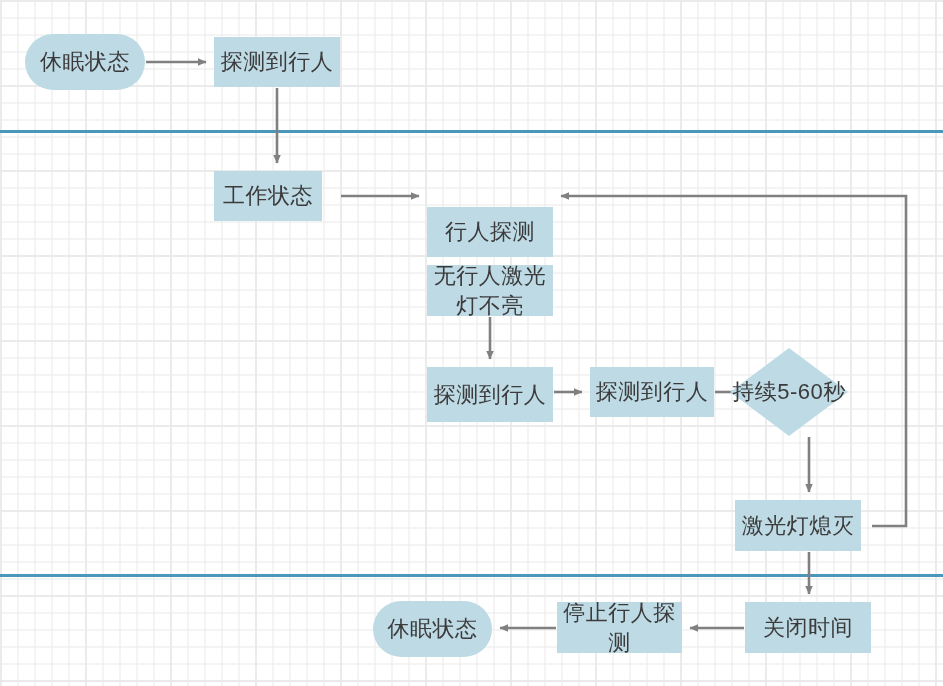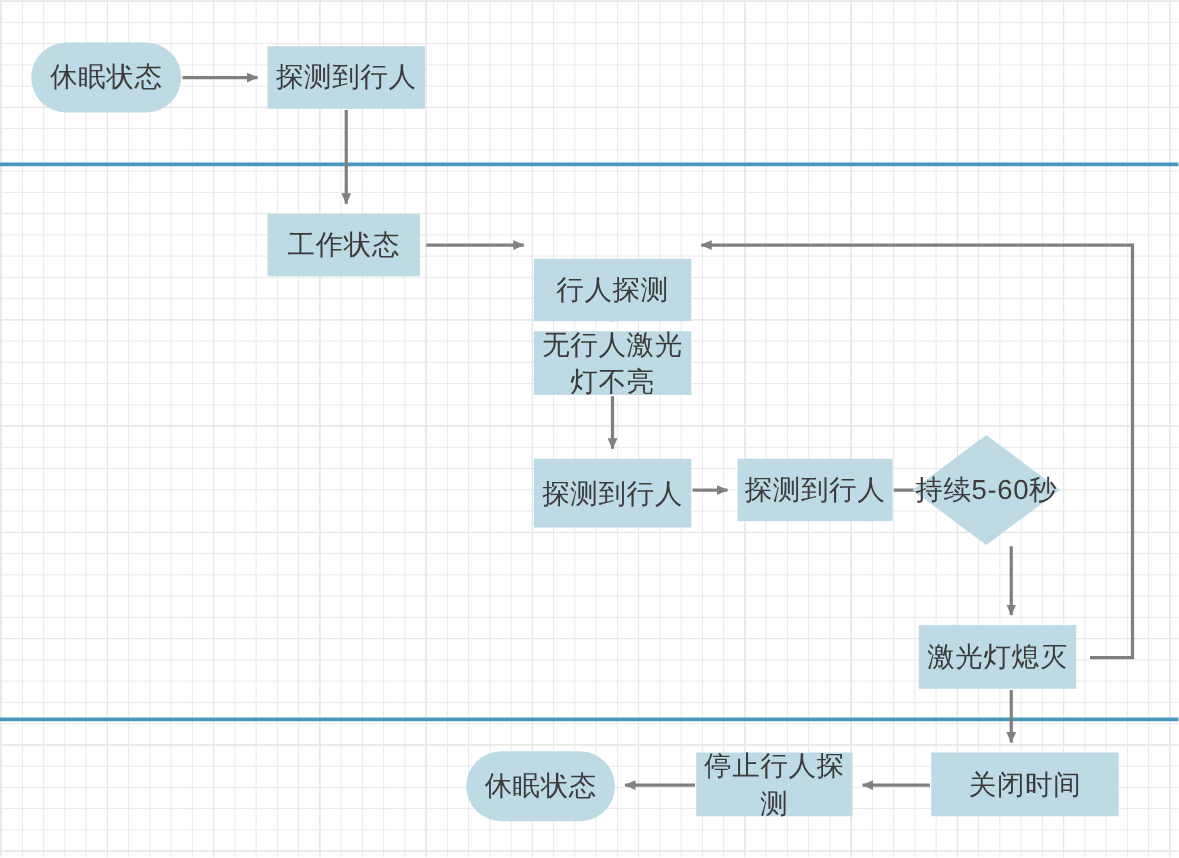--- a/index.html
+++ b/index.html
@@ -117,21 +117,21 @@
   </svg>
 
   <div class="node rounded" style="left:25px; top:34px; width:120px; height:56px;">
     <span>休眠状态</span>
   </div>
 
   <div class="node" style="left:214px; top:37px; width:126px; height:50px;">
     <span>探测到行人</span>
   </div>
 
-  <div class="node" style="left:214px; top:171px; width:122px; height:50px;">
+  <div class="node" style="left:214px; top:171px; width:108px; height:50px;">
     <span>工作状态</span>
   </div>
 
   <div class="node" style="left:427px; top:171px; width:126px; height:50px;margin-top:36px;">
     <span>行人探测</span>
   </div>
 
   <div class="node" style="left:427px; top:265px; width:126px; height:51px;">
     <span>无行人激光灯不亮</span>
   </div>
@@ -148,21 +148,21 @@
     <svg class="diamond-shape" viewBox="0 0 118 88" preserveAspectRatio="none">
       <polygon points="59,0 118,44 59,88 0,44" fill="#bedae5"></polygon>
     </svg>
     <span class="diamond-label">持续5-60秒</span>
   </div>
 
   <div class="node" style="left:735px; top:500px; width:126px; height:51px;">
     <span>激光灯熄灭</span>
   </div>
 
-  <div class="node" style="left:745px; top:602px; width:150px; height:51px;">
+  <div class="node" style="left:745px; top:602px; width:126px; height:51px;">
     <span>关闭时间</span>
   </div>
 
   <div class="node" style="left:557px; top:602px; width:125px; height:51px;">
     <span>停止行人探测</span>
   </div>
 
   <div class="node rounded" style="left:373px; top:601px; width:119px; height:56px;">
     <span>休眠状态</span>
   </div>

